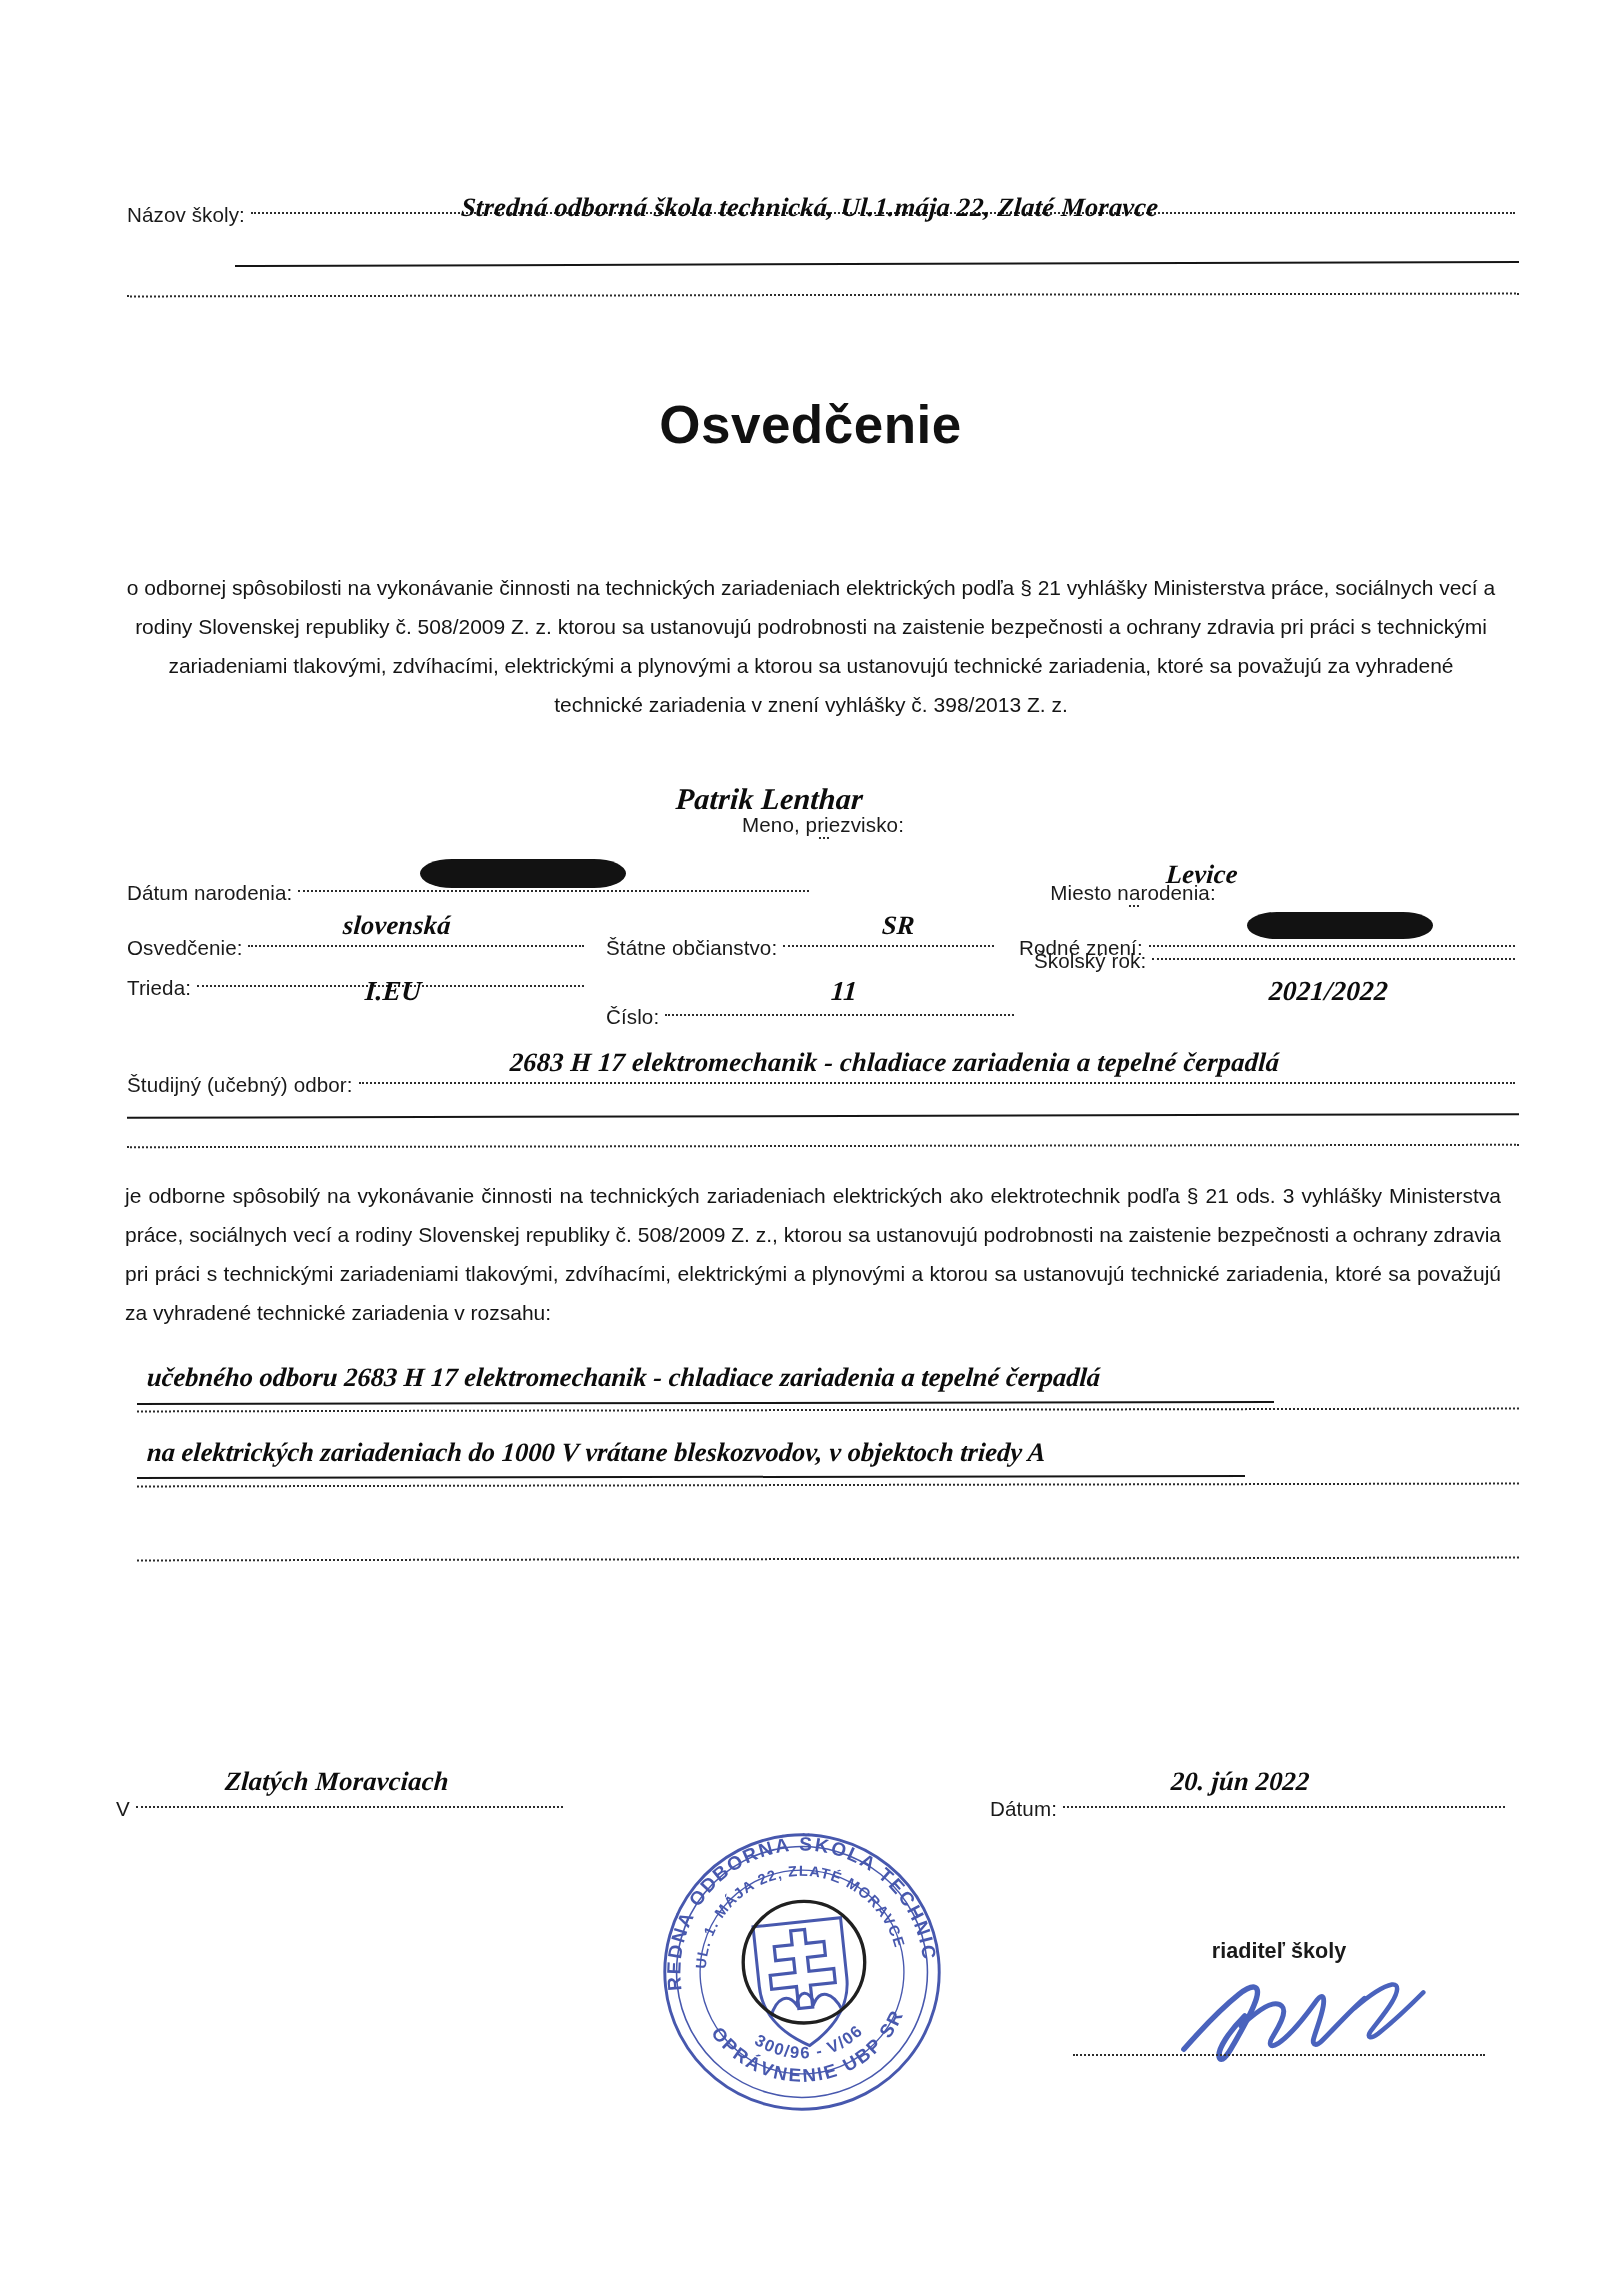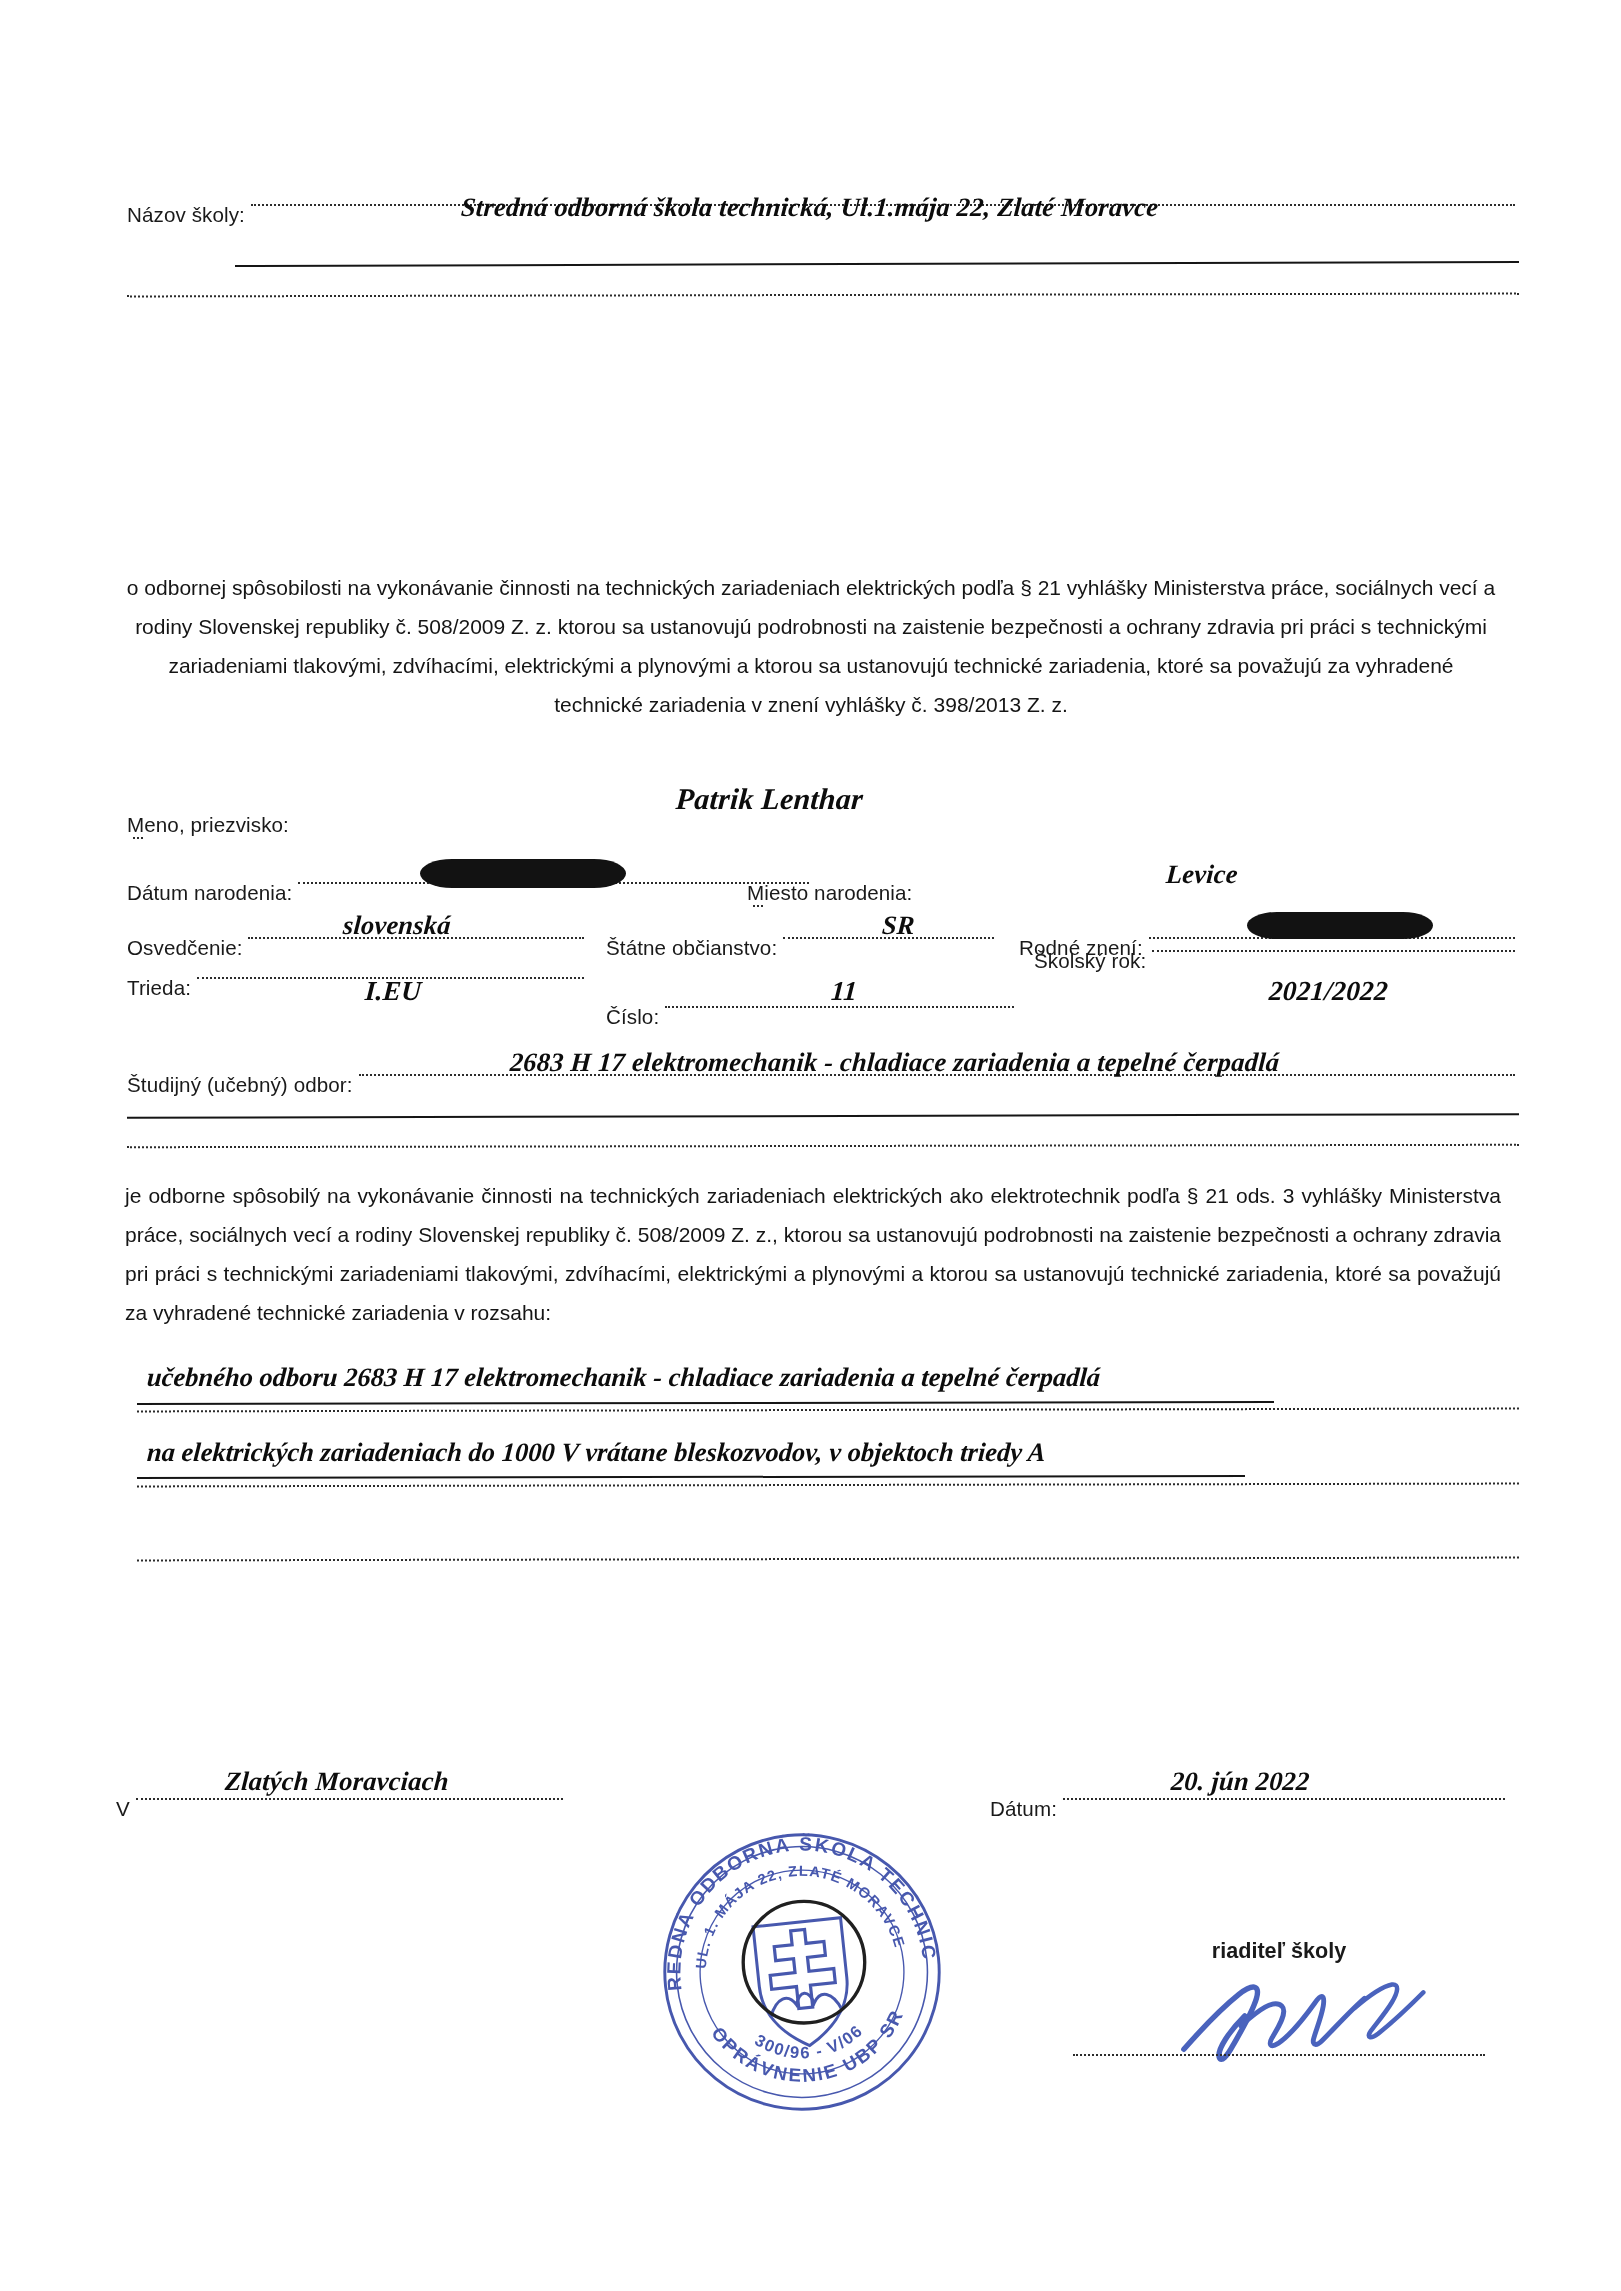--- a/index.html
+++ b/index.html
@@ -15,21 +15,21 @@
   }
   .page {
     position: relative;
     width: 1621px;
     height: 2292px;
     background: #ffffff;
     overflow: hidden;
   }
 
   
-  .row { position: absolute; display: flex; align-items: flex-start; }
+  .row { position: absolute; display: flex; align-items: center; }
   .lbl {
     font-size: 20.6px;
     color: #1a1a1a;
     white-space: nowrap;
     line-height: 1.1;
     letter-spacing: 0.1px;
   }
   .dots {
     flex: 1 1 auto;
     border-bottom: 2.9px dotted #2b2b2b;
@@ -170,20 +170,21 @@
 
   <div class="row" id="school-row">
     <span class="lbl">Názov školy: </span>
     <span class="dots"></span>
   </div>
   <div class="val" id="school-value">Stredná odborná škola technická, Ul.1.mája 22, Zlaté Moravce</div>
 
   <div class="rule-solid" style="left:235px; top:263px; width:1284px; transform:rotate(-0.18deg);"></div>
   <div class="rule-dotted" style="left:127px; top:294px; width:1392px; transform:rotate(-0.12deg);"></div>
 
+  <div id="doc-title">Osvedčenie</div>
 
   <div id="intro">o odbornej spôsobilosti na vykonávanie činnosti na technických zariadeniach elektrických podľa § 21 vyhlášky Ministerstva práce, sociálnych vecí a rodiny Slovenskej republiky č. 508/2009 Z. z. ktorou sa ustanovujú podrobnosti na zaistenie bezpečnosti a ochrany zdravia pri práci s technickými zariadeniami tlakovými, zdvíhacími, elektrickými a plynovými a ktorou sa ustanovujú technické zariadenia, ktoré sa považujú za vyhradené technické zariadenia v znení vyhlášky č. 398/2013 Z. z.</div>
 
   <div class="row" style="left:127px; top:814px; width:1392px;flex-direction:column;">
     <span class="lbl">Meno, priezvisko: </span>
     <span class="dots"></span>
   </div>
   <div class="val" style="left:676px; top:782px; font-size:30px;">Patrik Lenthar</div>
 
   <div class="row" style="left:127px; top:882px; width:686px;">

